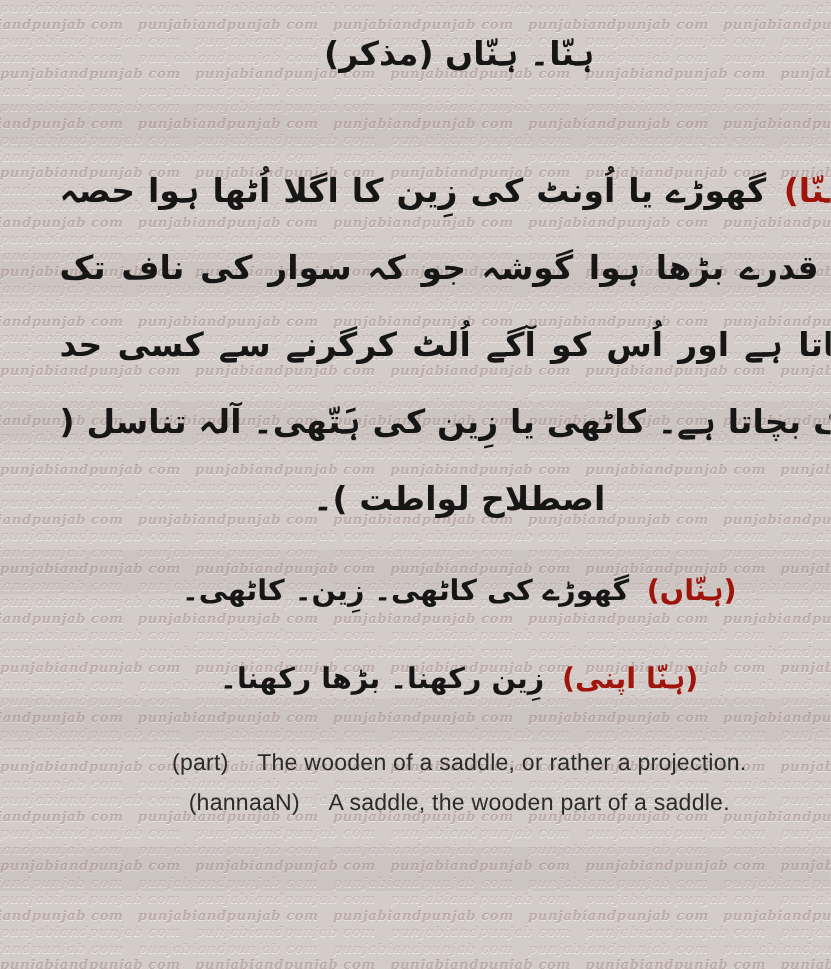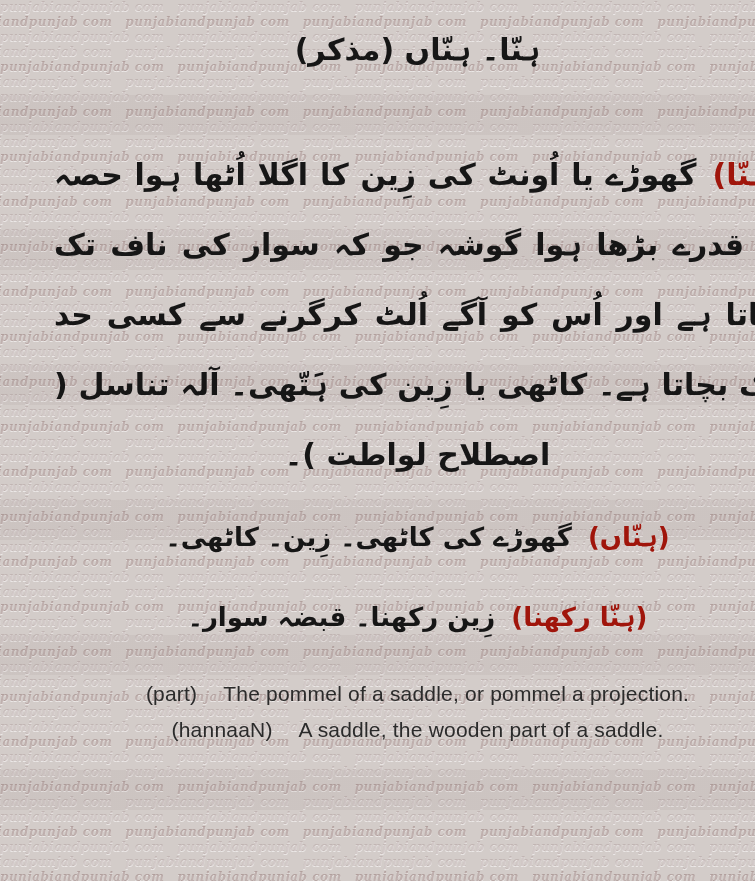--- a/index.html
+++ b/index.html
@@ -127,26 +127,26 @@
 
   <p class="para para-1 urdu" dir="rtl">
     <span class="headword">(ہنّا)</span><span>گھوڑے یا اُونٹ کی زِین کا اگلا اُٹھا ہوا حصہ یا قدرے بڑھا ہوا گوشہ جو کہ سوار کی ناف تک جاتا ہے اور اُس کو آگے اُلٹ کرگرنے سے کسی حد تک بچاتا ہے۔ کاٹھی یا زِین کی ہَتّھی۔ آلہ تناسل ( اصطلاح لواطت )۔</span>
   </p>
 
   <p class="line-entry entry-2 urdu" dir="rtl">
     <span class="headword">(ہنّاں)</span><span>گھوڑے کی کاٹھی۔ زِین۔ کاٹھی۔</span>
   </p>
 
   <p class="line-entry entry-3 urdu" dir="rtl">
-    <span class="headword">(ہنّا رکھنا)</span><span>زِین رکھنا۔ قبضہ سوار۔</span>
+    <span class="headword">(ہنّا اپنی)</span><span>زِین رکھنا۔ بڑھا رکھنا۔</span>
   </p>
 
 
   <div class="english-block">
     <div class="english-line">
-      <span class="eng-headword">(part)</span><span>The pommel of a saddle, or pommel a projection.</span>
+      <span class="eng-headword">(part)</span><span>The wooden of a saddle, or rather a projection.</span>
     </div>
     <div class="english-line">
       <span class="eng-headword">(hannaaN)</span><span>A saddle, the wooden part of a saddle.</span>
     </div>
   </div>
 
 </div>
 
 </body></html>

